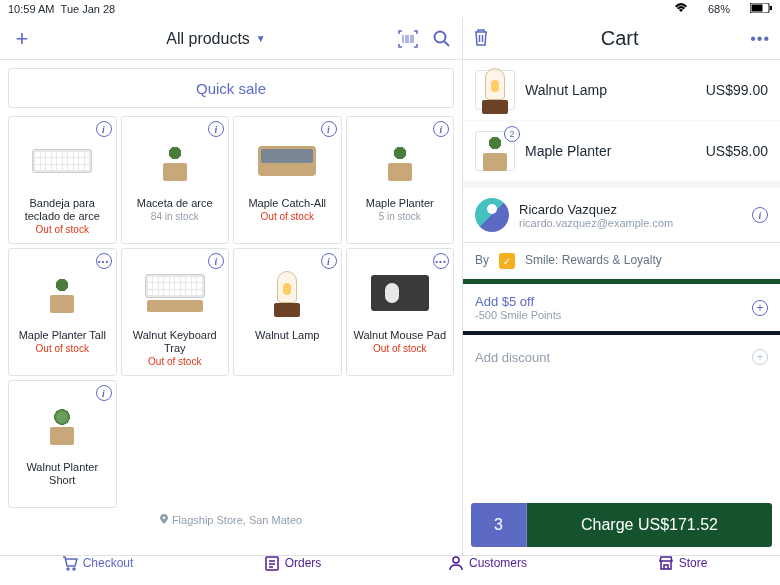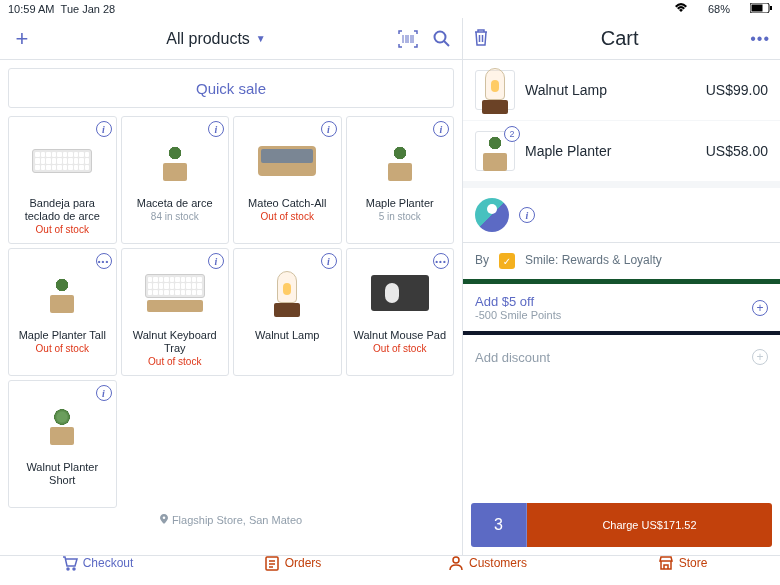--- a/index.html
+++ b/index.html
@@ -48,23 +48,23 @@
 .balance-value{font-size:13px}
 .action-row{display:flex;align-items:center;padding:10px 12px;border-bottom:4px solid #0f172a;cursor:pointer}
 .action-text{flex:1}
 .action-title{font-size:13px;color:#5c6ac4}
 .action-sub{font-size:11px;color:#919eab}
 .plus-circle{width:16px;height:16px;border:1.5px solid #5c6ac4;border-radius:50%;display:flex;align-items:center;justify-content:center;color:#5c6ac4;font-size:12px}
 .discount-row{padding:14px 12px;display:flex;align-items:center;color:#919eab;font-size:13px;cursor:pointer}
 .discount-row .plus-circle{border-color:#c4cdd5;color:#c4cdd5}
 .charge-bar{display:flex;margin:8px;height:44px}
 .charge-qty{width:56px;background:#5c6ac4;color:#fff;display:flex;align-items:center;justify-content:center;font-size:16px;border-radius:3px 0 0 3px;border-right:1px solid rgba(255,255,255,0.2)}
-.charge-btn{flex:1;background:#c2410c;color:#fff;display:flex;align-items:center;justify-content:center;font-size:11px;border-radius:0 3px 3px 0;cursor:pointer}
+.charge-btn{flex:1;background:#14532d;color:#fff;display:flex;align-items:center;justify-content:center;font-size:16px;border-radius:0 3px 3px 0;cursor:pointer}
 .bottom-nav{height:14px;border-top:1px solid #dfe3e8;display:flex}
-.nav-item{flex:1;display:flex;align-items:center;justify-content:center;gap:5px;font-size:12px;color:#c2410c;cursor:pointer}
+.nav-item{flex:1;display:flex;align-items:center;justify-content:center;gap:5px;font-size:12px;color:#4c1d95;cursor:pointer}
 .nav-item.active{color:#5c6ac4}
 .nav-icon{width:16px;height:16px}
 
 .planter{width:36px;height:40px;position:relative}
 .planter .pot{position:absolute;bottom:0;left:6px;width:24px;height:18px;background:#c8a878;border-radius:2px}
 .planter .plant{position:absolute;top:0;left:8px;width:20px;height:24px;background:radial-gradient(circle,#4a7c3c 40%,transparent 41%);border-radius:50%}
 .planter.succ .plant{background:radial-gradient(circle,#6b9e5c 30%,#4a7c3c 50%,transparent 51%)}
 .keyboard{width:60px;height:24px;background:#e8e8e8;border:1px solid #ccc;border-radius:3px;display:grid;grid-template-columns:repeat(10,1fr);grid-template-rows:repeat(3,1fr);gap:1px;padding:2px}
 .keyboard span{background:#fff;border-radius:1px}
 .tray{width:58px;height:30px;background:#c8a878;border-radius:4px;position:relative}
@@ -169,21 +169,21 @@
             </div>
           </div>
           <div class="tile-name">Maceta de arce</div>
           <div class="tile-stock ">84 in stock</div>
         </div>
         <div class="tile">
           <div class="tile-info ">i</div>
           <div class="tile-img">
             <div class="tray"></div>
           </div>
-          <div class="tile-name">Mateo Catch-All</div>
+          <div class="tile-name">Maple Catch-All</div>
           <div class="tile-stock out">Out of stock</div>
         </div>
         <div class="tile">
           <div class="tile-info ">i</div>
           <div class="tile-img">
             <div class="planter">
               <div class="plant"></div>
               <div class="pot"></div>
             </div>
           </div>
@@ -308,20 +308,24 @@
               <div class="pot"></div>
             </div>
             <div class="qty-badge">2</div>
           </div>
           <div class="cart-name">Maple Planter</div>
           <div class="cart-price">US$58.00</div>
         </div>
       </div>
     <div class="customer-row">
       <div class="avatar"></div>
+      <div class="customer-info">
+        <div class="customer-name">Ricardo Vazquez</div>
+        <div class="customer-email">ricardo.vazquez@example.com</div>
+      </div>
       <div class="info-circle">i</div>
     </div>
     <div class="by-row">
       <span>By</span>
       <span class="smile-badge">✓</span>
       <span>Smile: Rewards &amp; Loyalty</span>
     </div>
     <div class="action-row">
       <div class="action-text">
         <div class="action-title">Add $5 off</div>

